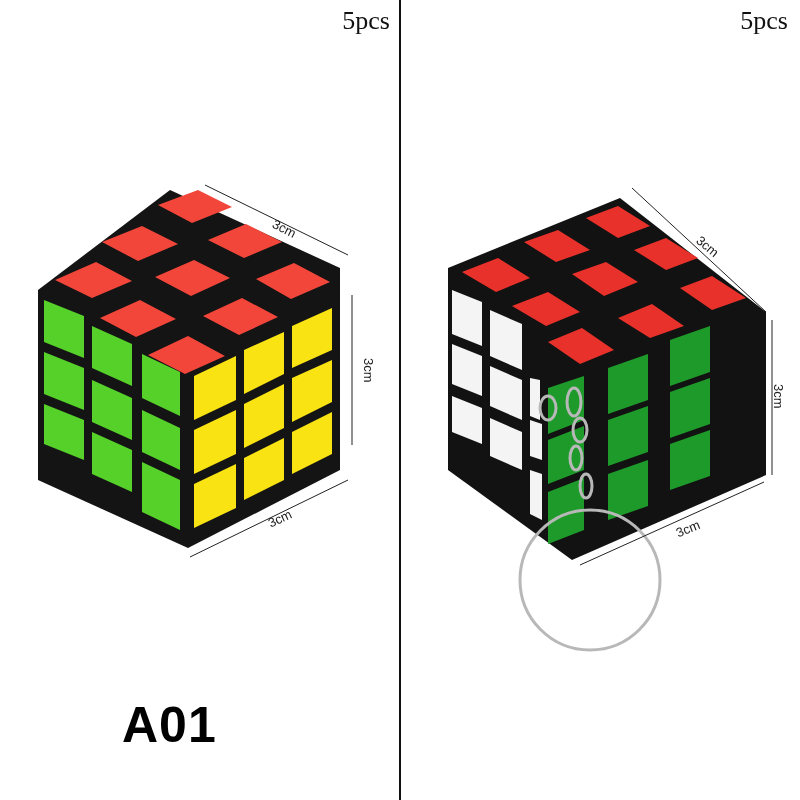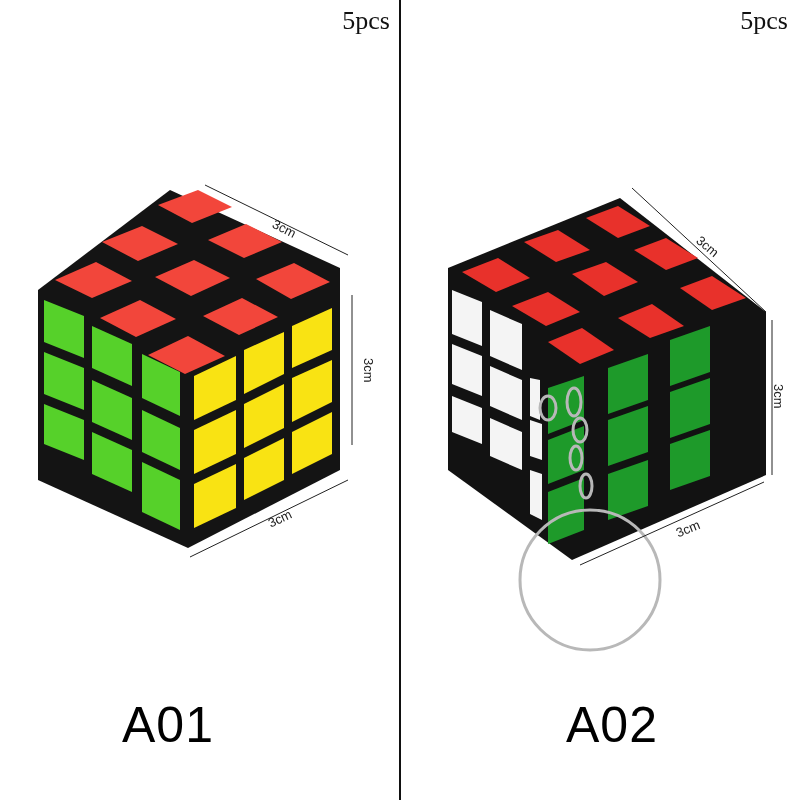--- a/index.html
+++ b/index.html
@@ -4,21 +4,21 @@
 <style>
   html, body { margin:0; padding:0; background:#ffffff; }
   body { width:800px; height:800px; position:relative; overflow:hidden; font-family:"Liberation Sans", sans-serif; }
   .panel { position:absolute; top:0; width:400px; height:800px; }
   .panel.left { left:0; }
   .panel.right { left:400px; }
   .divider { position:absolute; left:399px; top:0; width:2px; height:800px; background:#111; }
   .qty { position:absolute; top:6px; font-family:"Liberation Serif", serif; font-size:26px; color:#111; }
   .panel.left .qty { right:10px; }
   .panel.right .qty { right:12px; }
-  .code { position:absolute; top:696px; font-size:50px; color:#000; letter-spacing:1px; }
+  .code { position:absolute; top:696px; font-size:50px; color:#000; letter-spacing:1px;font-weight:bold; }
   .panel.left .code { left:122px; }
   .panel.right .code { left:166px; }
   svg.art { position:absolute; left:0; top:0; }
   .dim { font-family:"Liberation Sans", sans-serif; font-size:13px; fill:#222; }
 </style>
 </head>
 <body>
 
 <div class="panel left">
   <svg class="art" width="400" height="800" viewBox="0 0 400 800">
@@ -129,14 +129,13 @@
     <g stroke="#222" stroke-width="1" fill="none">
       <line x1="232" y1="188" x2="366" y2="312"></line>
       <line x1="372" y1="320" x2="372" y2="475"></line>
       <line x1="180" y1="565" x2="364" y2="482"></line>
     </g>
     <text class="dim" x="296" y="248" transform="rotate(40 304 244)">3cm</text>
     <text class="dim" x="368" y="386" transform="rotate(90 372 388)">3cm</text>
     <text class="dim" x="276" y="534" transform="rotate(-22 286 530)">3cm</text>
   </svg>
   <div class="qty">5pcs</div>
-  <div class="code">A02</div>
 </div>
 
 </body></html>

